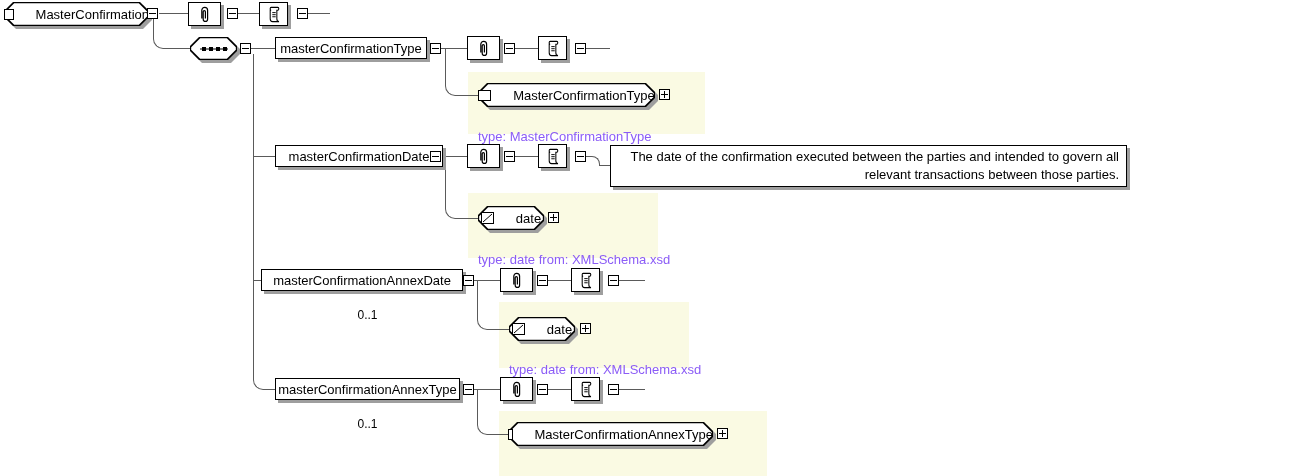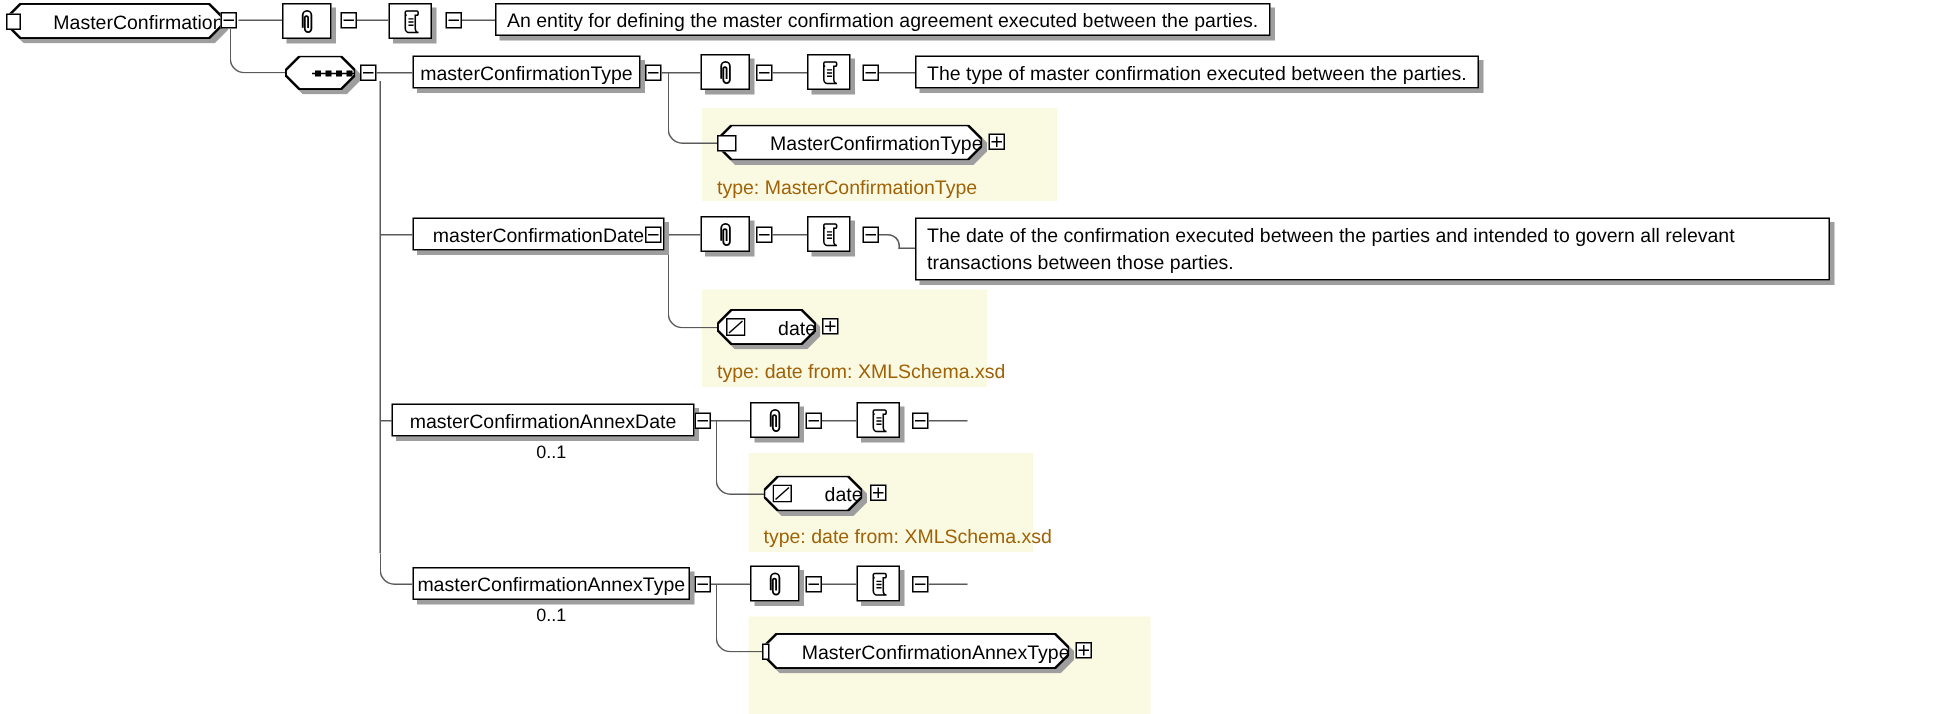--- a/index.html
+++ b/index.html
@@ -10,60 +10,60 @@
   }
 
   
   .box {
     position:absolute; background:#fff; border:1px solid #000;
     box-shadow:3px 3px 0 #9e9e9e; box-sizing:border-box;
   }
   .elem { display:flex; align-items:center; justify-content:center; height:22px; }
   .iconbox { display:flex; align-items:center; justify-content:center; }
   .desc { display:flex; align-items:center; padding:2px 7px; white-space:nowrap; height:22px; }
-  .desc.multi { white-space:normal; height:auto; min-height:40px; width:610px; line-height:18px; }
+  .desc.multi { white-space:normal; height:auto; min-height:40px; width:517px; line-height:18px;text-align:right; }
 
   
   .panel { position:absolute; background:#fafae3; }
-  .typenote { position:absolute; color:#a16207; white-space:nowrap; }
+  .typenote { position:absolute; color:#8b5cf6; white-space:nowrap;margin-top:12px; }
 
   
   .oct { position:absolute; }
   .oct .o-shadow, .oct .o-border, .oct .o-fill {
     position:absolute;
     clip-path: polygon(9px 0, calc(100% - 9px) 0, 100% 9px, 100% calc(100% - 9px),
                        calc(100% - 9px) 100%, 9px 100%, 0 calc(100% - 9px), 0 9px);
   }
   .oct .o-shadow { inset:0; transform:translate(3px,3px); background:#9e9e9e; }
   .oct .o-border { inset:0; background:#000; }
   .oct .o-fill   { inset:1.2px; background:#fff; }
   .oct .o-content {
     position:absolute; inset:0; display:flex; align-items:center;
-    justify-content:flex-end; gap:22px;
+    justify-content:center; gap:22px;
   }
 
   
   .pbtn {
     position:absolute; width:11px; height:11px; background:#fff;
     border:1px solid #000; box-sizing:border-box;
   }
   .pbtn::before { content:""; position:absolute; left:1px; right:1px; top:4px; height:1px; background:#000; }
   .pbtn.plus::after { content:""; position:absolute; top:1px; bottom:1px; left:4px; width:1px; background:#000; }
 
   
   .hl { position:absolute; height:1px; background:#5a5a5a; }
   .vl { position:absolute; width:1px; background:#5a5a5a; }
   .elb-bl { position:absolute; border-left:1px solid #5a5a5a; border-bottom:1px solid #5a5a5a;
             border-bottom-left-radius:10px; box-sizing:border-box; }
   .elb-tr { position:absolute; border-top:1px solid #5a5a5a; border-right:1px solid #5a5a5a;
             border-top-right-radius:8px; box-sizing:border-box; }
 
   
   .sq-icon { display:inline-block; width:13px; height:11px; background:#fff; border:1px solid #000; box-sizing:border-box; }
-  .card { position:absolute; font-size:12px; text-align:center; }
+  .card { position:absolute; font-size:12px; text-align:center;margin-top:14px; }
 </style>
 </head>
 <body>
 
 <div class="canvas">
 
   <div class="panel" style="left:468px;top:72px;width:237px;height:62px"></div>
   <div class="panel" style="left:468px;top:193px;width:190px;height:65px"></div>
   <div class="panel" style="left:499px;top:302px;width:190px;height:66px"></div>
   <div class="panel" style="left:499px;top:411px;width:268px;height:65px"></div>
@@ -117,21 +117,20 @@
     </svg>
   </div>
   <div class="pbtn" style="left:227px;top:8px"></div>
   <div class="box iconbox" style="left:259px;top:2px;width:29px;height:24px">
     <svg width="16" height="19" viewBox="0 0 16 20">
       <path fill="#fff" stroke="#000" stroke-width="1.1" d="M5 2.5 H12 C13.4 2.5 13.4 5.5 12 5.5 H11 V14.5 C11 16.2 12 17.5 13.3 17.5 H6.5 C5.1 17.5 4 16.2 4 14.5 V5.5 H5 C3.6 5.5 3.6 2.5 5 2.5 Z"></path>
       <path stroke="#000" stroke-width="1" d="M6.2 8 h3.6 M6.2 10.2 h3.6 M6.2 12.4 h3.6"></path>
     </svg>
   </div>
   <div class="pbtn" style="left:297px;top:8px"></div>
-  <div class="box desc" style="left:330px;top:2px">An entity for defining the master confirmation agreement executed between the parties.</div>
 
   <div class="oct" style="left:190px;top:37px;width:47px;height:23px">
     <div class="o-shadow"></div>
       <div class="o-border"></div>
       <div class="o-fill"></div>
     <div class="o-content">
       <svg width="30" height="10" viewBox="0 0 30 10">
         <path stroke="#000" stroke-width="1" d="M1 5 H29"></path>
         <rect x="3" y="3" width="4" height="4" fill="#000"></rect>
           <rect x="10" y="3" width="4" height="4" fill="#000"></rect>
@@ -152,21 +151,20 @@
     </svg>
   </div>
   <div class="pbtn" style="left:504px;top:43px"></div>
   <div class="box iconbox" style="left:538px;top:36px;width:29px;height:24px">
     <svg width="16" height="19" viewBox="0 0 16 20">
       <path fill="#fff" stroke="#000" stroke-width="1.1" d="M5 2.5 H12 C13.4 2.5 13.4 5.5 12 5.5 H11 V14.5 C11 16.2 12 17.5 13.3 17.5 H6.5 C5.1 17.5 4 16.2 4 14.5 V5.5 H5 C3.6 5.5 3.6 2.5 5 2.5 Z"></path>
       <path stroke="#000" stroke-width="1" d="M6.2 8 h3.6 M6.2 10.2 h3.6 M6.2 12.4 h3.6"></path>
     </svg>
   </div>
   <div class="pbtn" style="left:575px;top:43px"></div>
-  <div class="box desc" style="left:610px;top:37px">The type of master confirmation executed between the parties.</div>
 
   <div class="oct" style="left:478px;top:83px;width:177px;height:24px">
     <div class="o-shadow"></div>
       <div class="o-border"></div>
       <div class="o-fill"></div>
     <div class="o-content">
       <span class="sq-icon"></span>
       <span>MasterConfirmationType</span>
     </div>
   </div>

